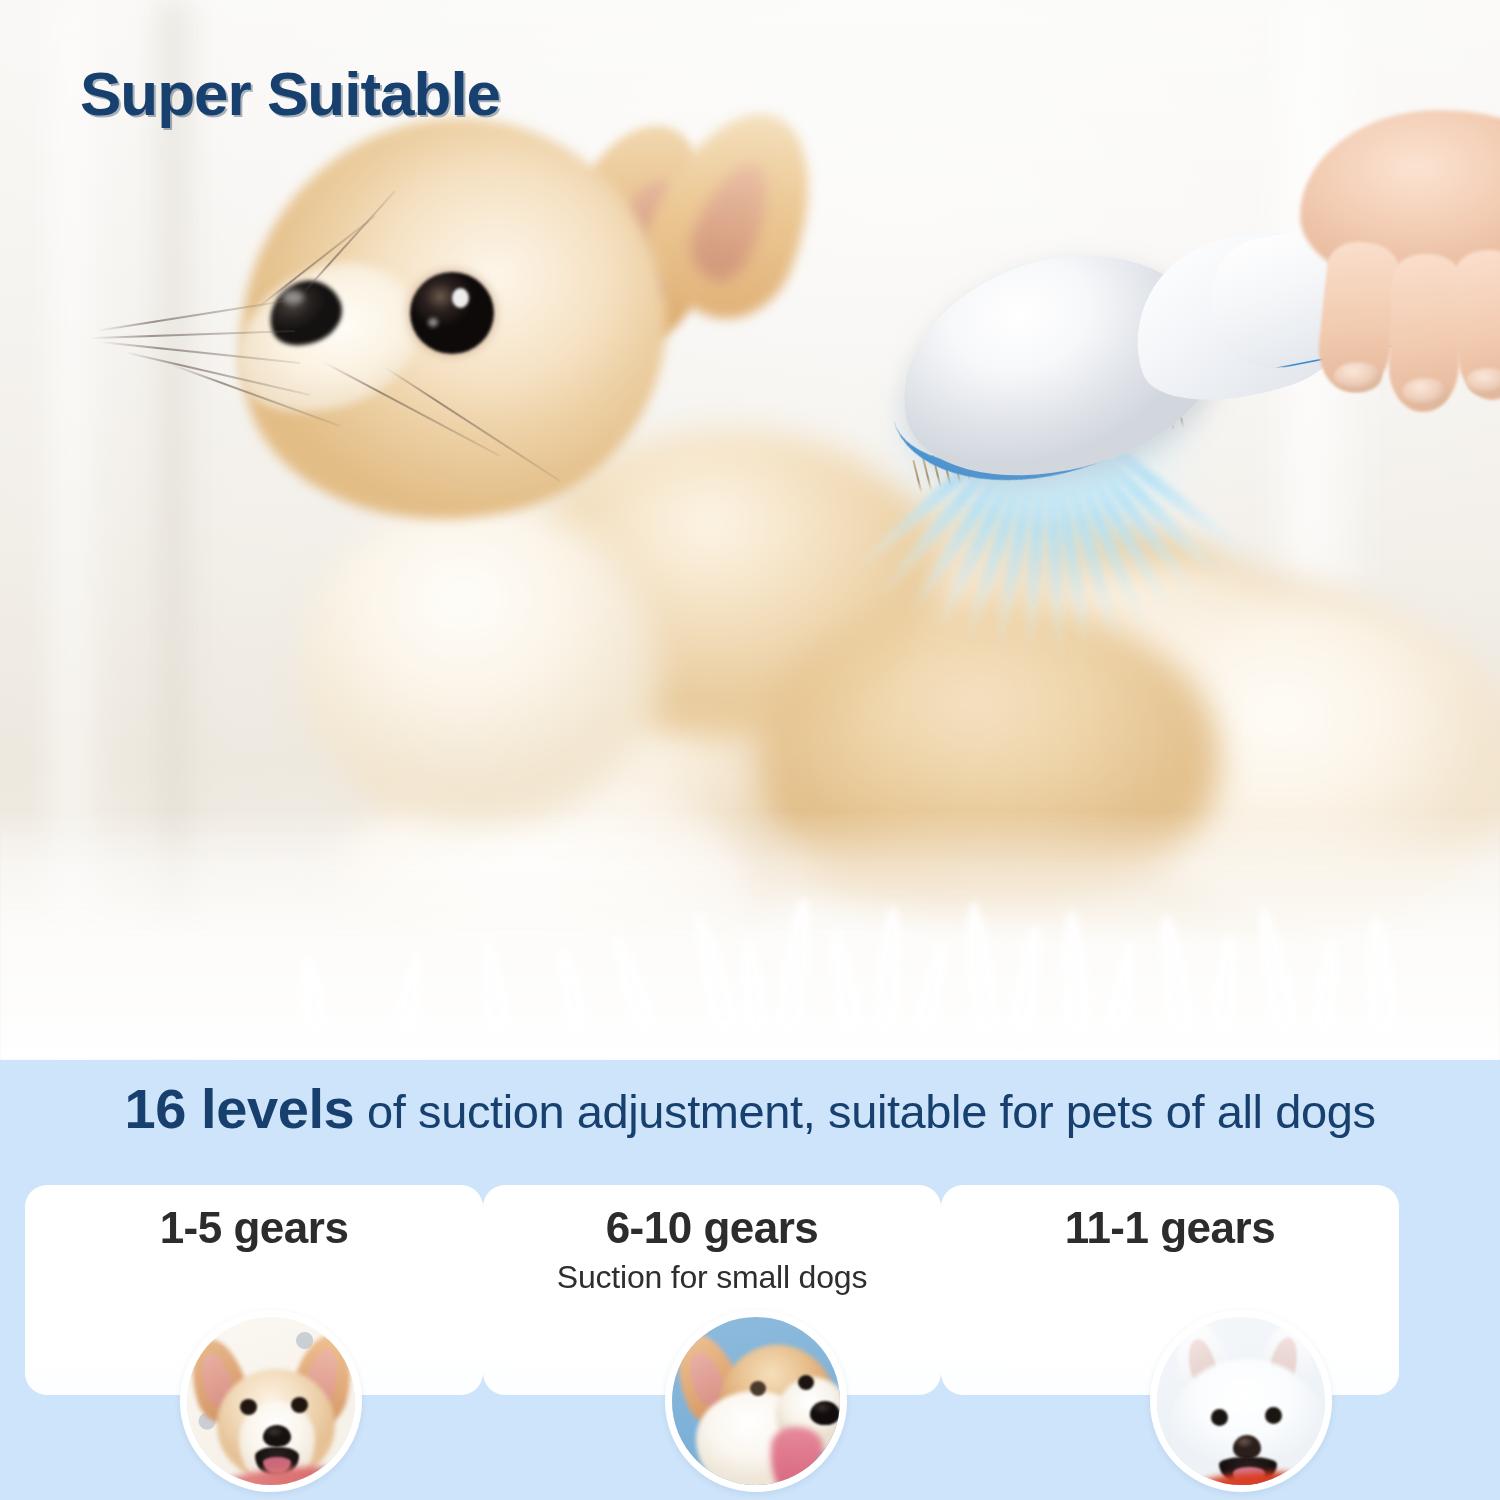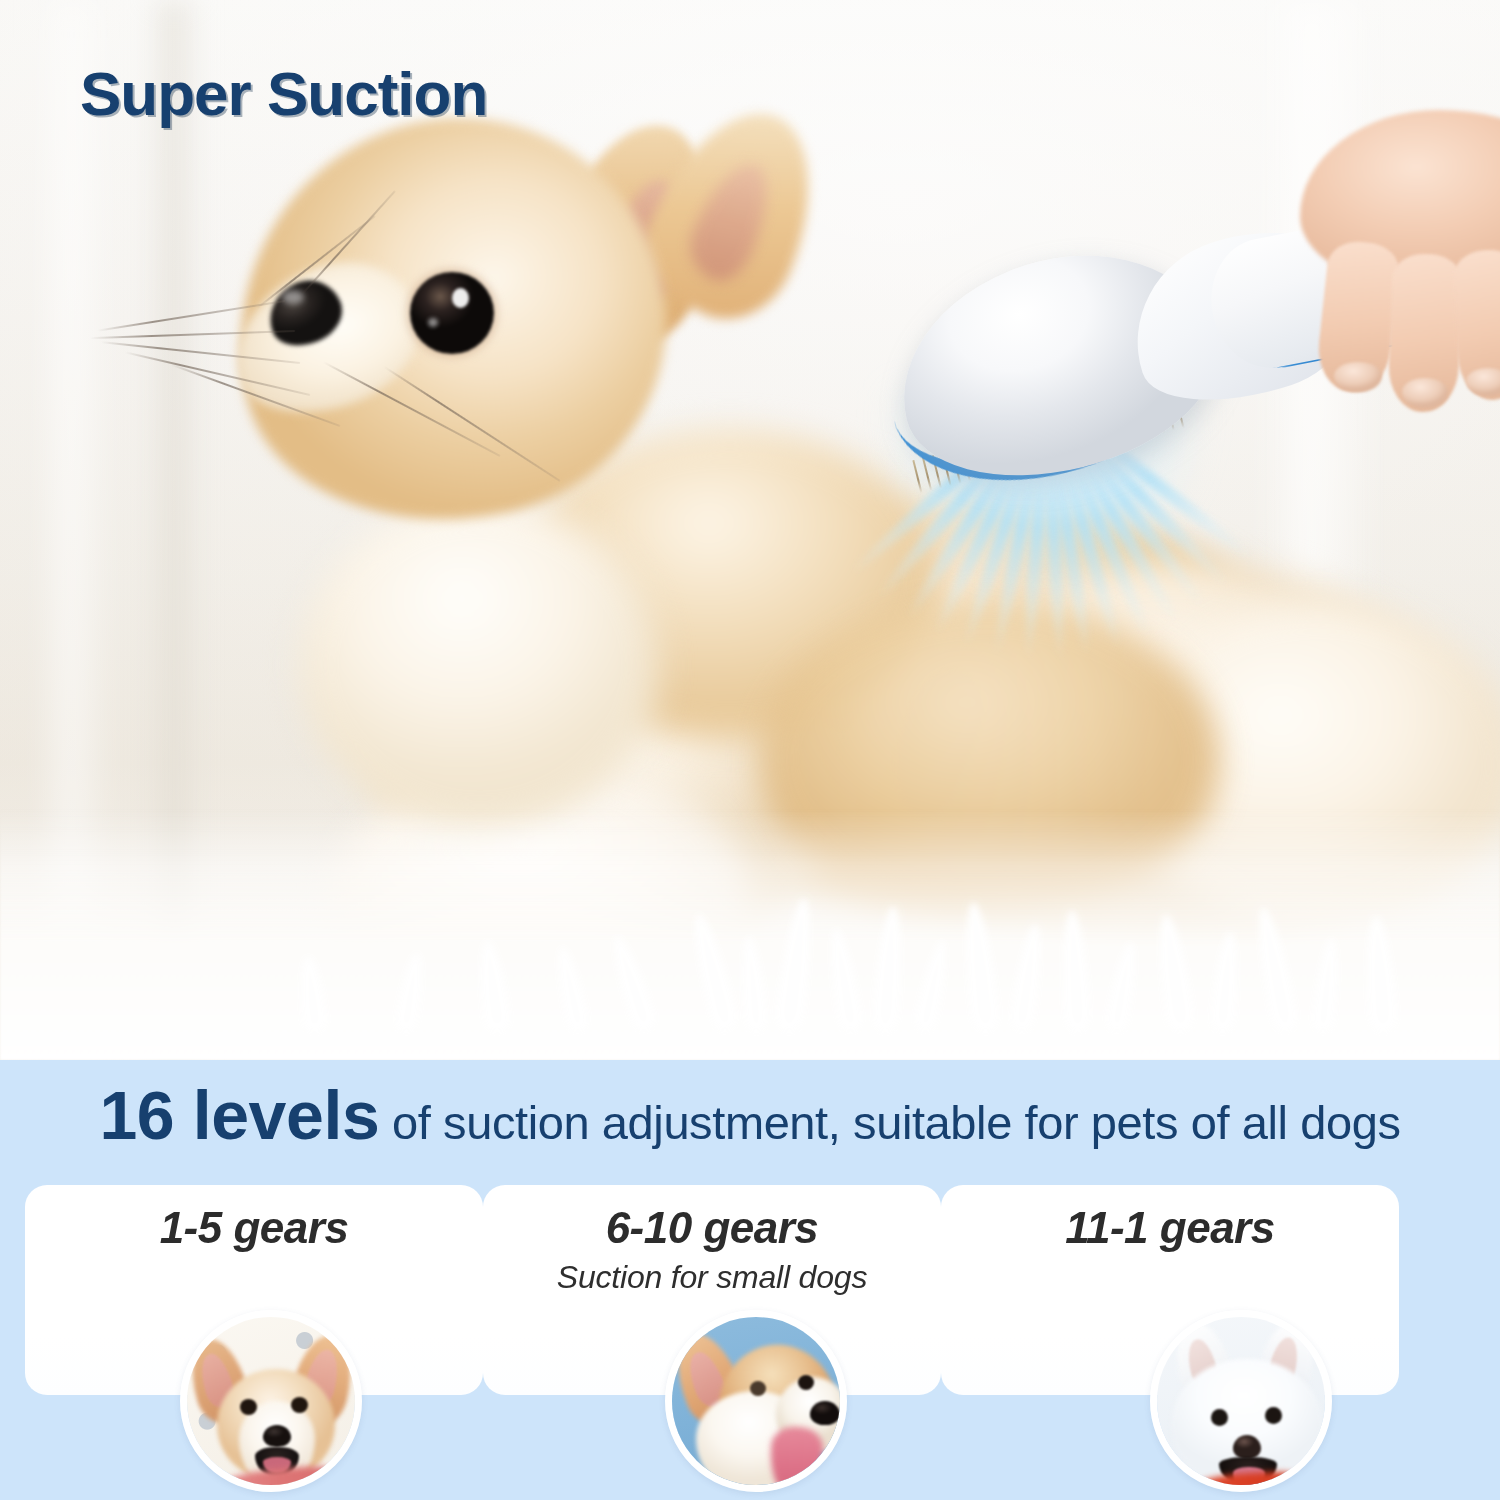--- a/index.html
+++ b/index.html
@@ -227,26 +227,26 @@
     background:#cde4fa;
   }
   .panel-title {
     position:absolute; left:0; top:16px; width:1500px;
     text-align:center;
     color:#17406f;
     font-size:47px;
     letter-spacing:-.4px;
     white-space:nowrap;
   }
-  .panel-title .strong { font-weight:700; font-size:68px; }
+  .panel-title .strong { font-weight:700; font-size:56px; }
   .panel-title .light  { font-weight:400; }
 
   .cards {
     position:absolute; left:25px; top:125px; width:1374px; height:210px;
-    display:flex; font-style:italic;
+    display:flex; 
   }
   .card {
     flex:1 1 0;
     background:linear-gradient(180deg,#ffffff 0%,#ffffff 72%,#fdfeff 100%);
     border-radius:22px;
     padding-top:20px;
     text-align:center;
   }
   .card-title {
     color:#2c2c2c;
@@ -430,21 +430,21 @@
       <div class="tuft" style="left:1366px;width:28px;height:116px;transform:rotate(-4deg);"></div>
       <div class="tuft" style="left:620px;width:24px;height:98px;transform:rotate(-18deg);"></div>
       <div class="tuft" style="left:560px;width:22px;height:86px;transform:rotate(-12deg);"></div>
       <div class="tuft" style="left:480px;width:26px;height:92px;transform:rotate(-7deg);"></div>
       <div class="tuft" style="left:400px;width:22px;height:80px;transform:rotate(9deg);"></div>
       <div class="tuft" style="left:300px;width:24px;height:76px;transform:rotate(-6deg);"></div>
     </div>
 
     <div style="position:absolute;left:80px;top:58px;">
       <div style="font-size:62px;font-weight:700;color:#17406f;letter-spacing:-1px;
-                  text-shadow:2px 2px 0 rgba(15,42,72,.35);white-space:nowrap;">Super Suction</div>
+                  text-shadow:2px 2px 0 rgba(15,42,72,.35);white-space:nowrap;">Super Suitable</div>
     </div>
   </div>
 
   <div class="panel">
 
     <div class="panel-title">
       <span class="strong">16 levels</span><span class="light"> of suction adjustment, suitable for pets of all dogs</span>
     </div>
 
     <div class="cards">

